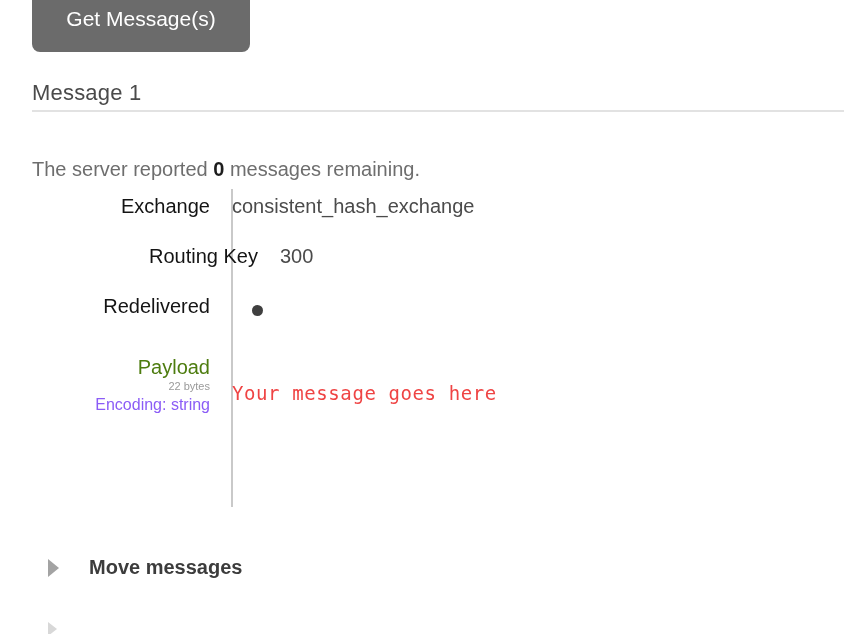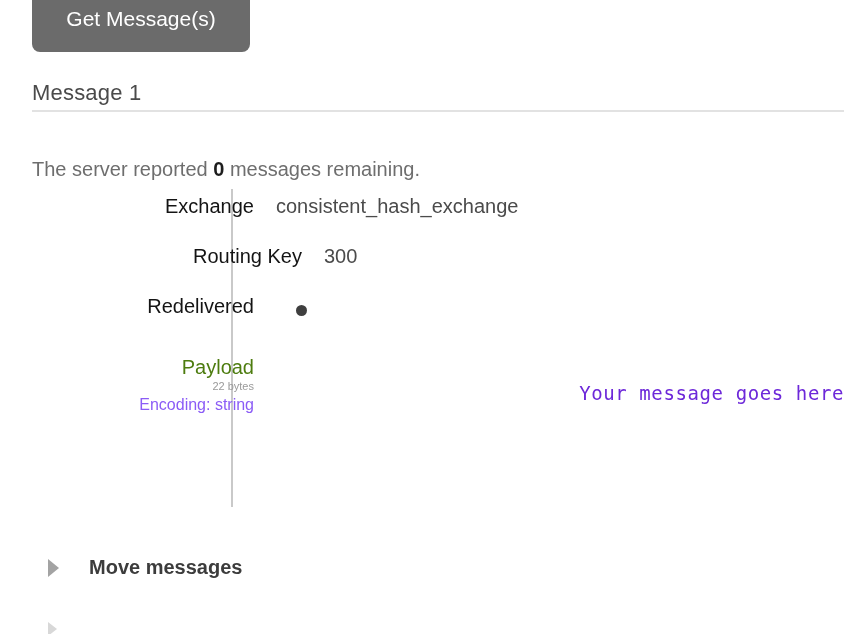--- a/index.html
+++ b/index.html
@@ -92,21 +92,20 @@
     left: 231px;
     top: 3px;
     width: 2px;
     height: 318px;
     background: #c9c9c9;
   }
   .msg-row {
     position: relative;
     display: flex;
     align-items: flex-start;
-    padding-left: 44px;
   }
   .msg-label {
     width: 210px;
     flex: 0 0 210px;
     text-align: right;
     font-size: 20px;
     color: #141414;
     line-height: 1.25;
     padding-right: 0;
     box-sizing: border-box;
@@ -172,24 +171,23 @@
     color: #8b5cf6;
     line-height: 1.35;
   }
   .row-payload .msg-value {
     padding-top: 44px;
     padding-left: 22px;
   }
   .payload-body {
     font-family: "DejaVu Sans Mono", "Liberation Mono", monospace;
     font-size: 19px;
-    color: #6d28d9;
+    color: #ef4444;
     letter-spacing: 0.6px;
     white-space: pre;
-    text-align: right;
   }
 
   
   .collapsible {
     position: absolute;
     left: 48px;
     display: flex;
     align-items: center;
     cursor: pointer;
     user-select: none;

